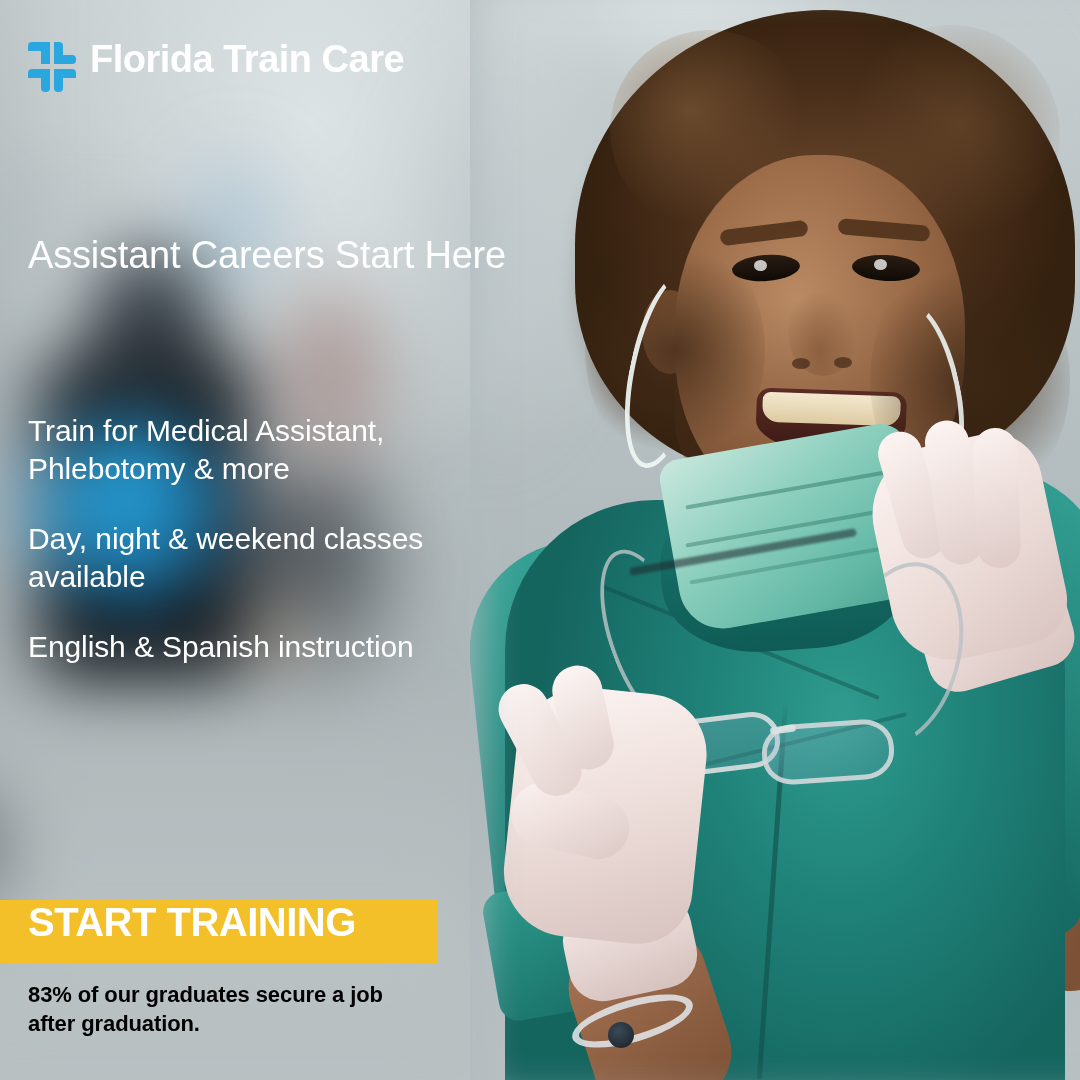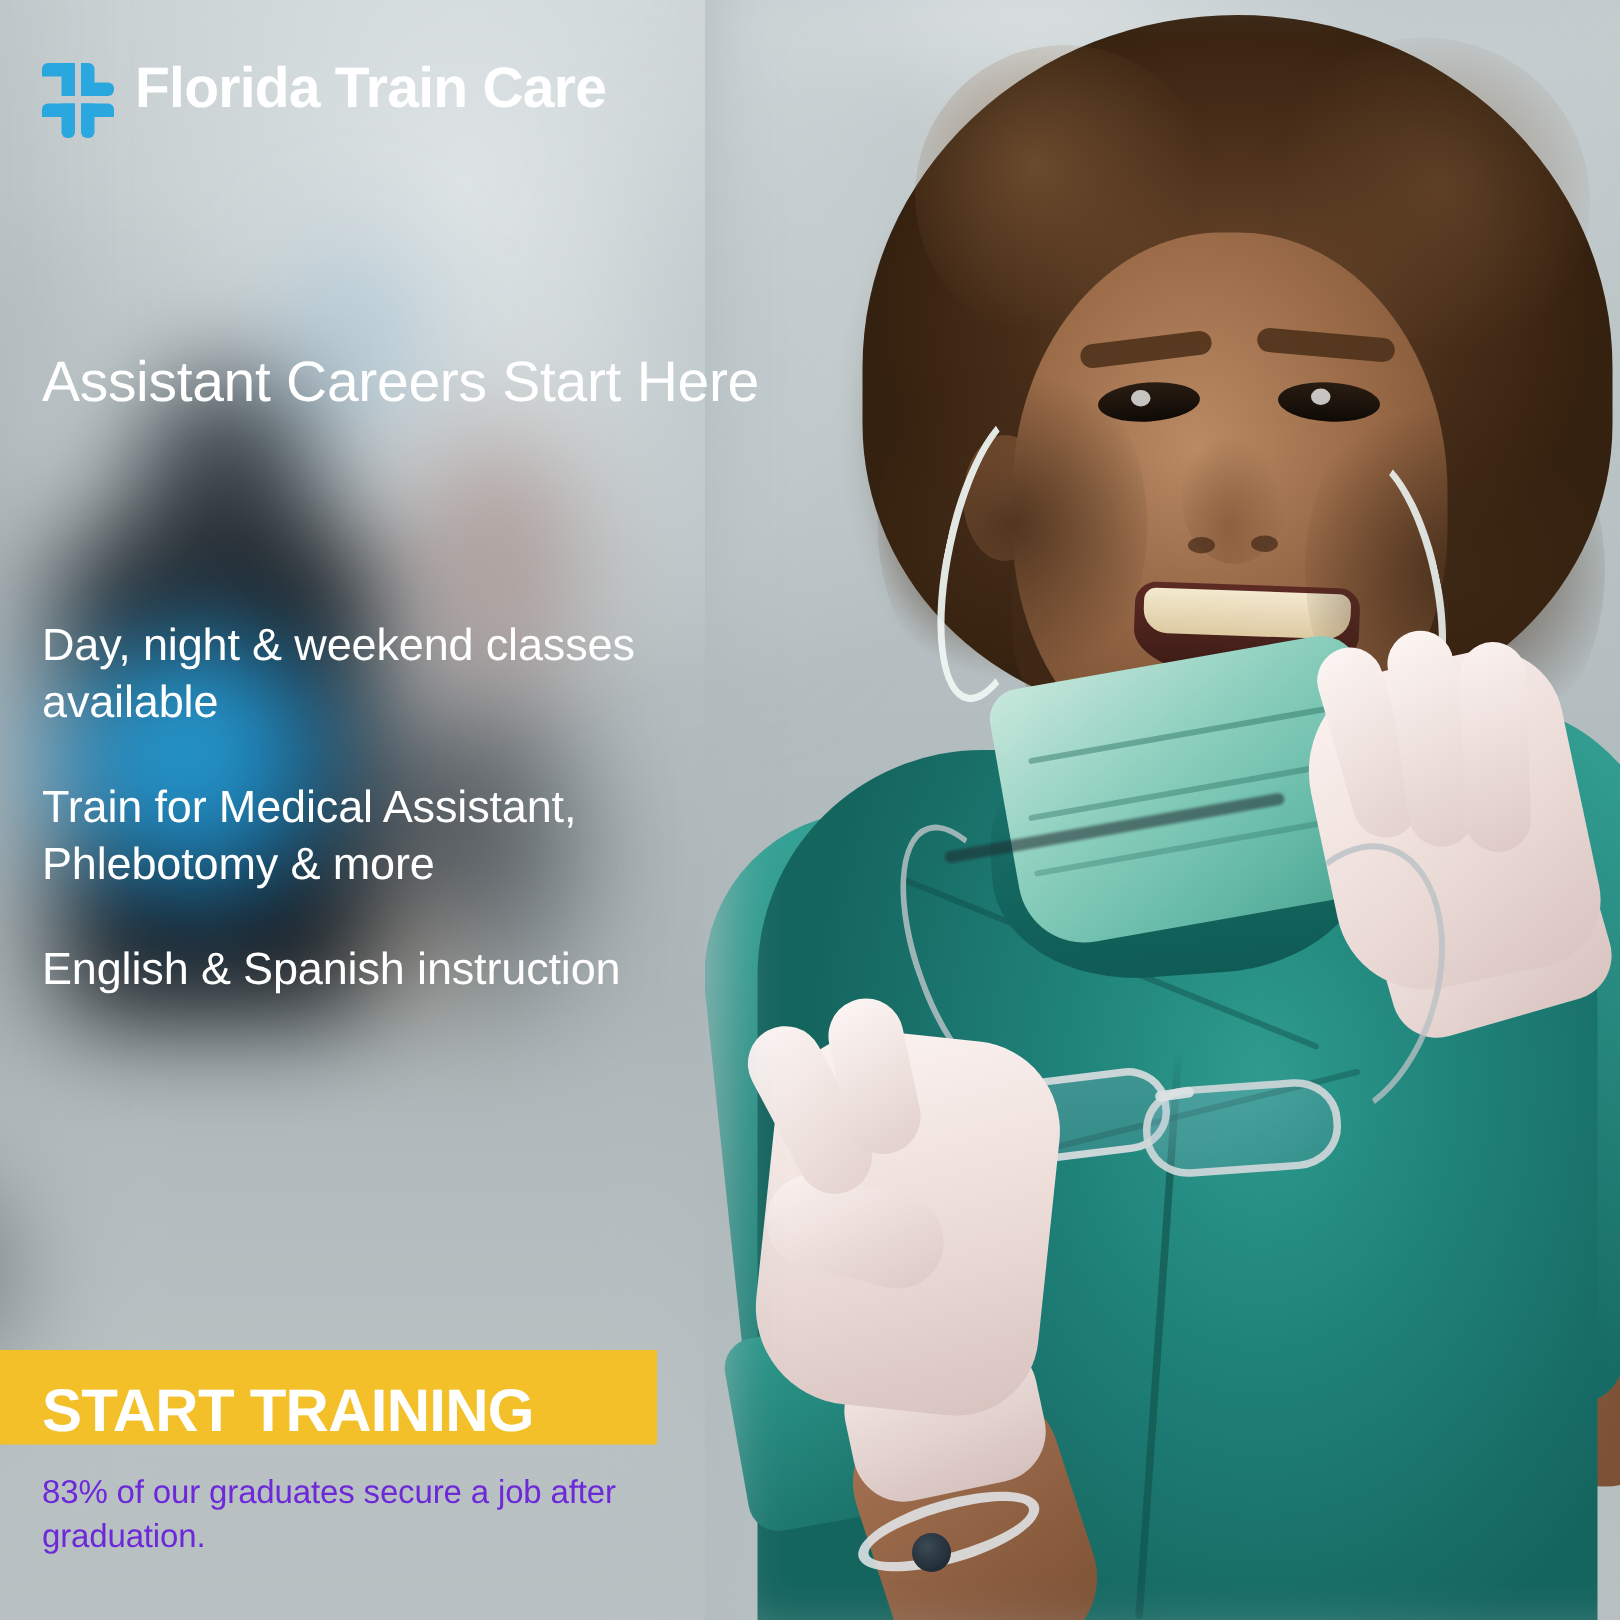--- a/index.html
+++ b/index.html
@@ -351,31 +351,31 @@
   .bullets { position:absolute; left:28px; top:412px; }
   .bullet {
     font-size:30px; font-weight:400; color:#ffffff; line-height:38px;
     letter-spacing:-.1px; margin-bottom:32px; max-width:520px;
   }
   .bullet:last-child { margin-bottom:0; }
 
   
   .cta {
     position:absolute; left:0; top:900px; width:438px; height:63px;
-    background:#F3C029; display:flex; align-items:flex-end;
+    background:#F3C029; display:flex; align-items:flex-start;
   }
   .cta-label {
     margin-left:28px; font-size:40px; font-weight:700; color:#ffffff;
     letter-spacing:-.5px; line-height:44px; white-space:nowrap;
   }
 
   
   .footnote {
     position:absolute; left:28px; top:980px;
-    font-size:22px; font-weight:400; color:#6d28d9; line-height:29px;
+    font-size:22px; font-weight:700; color:#000000; line-height:29px;
     letter-spacing:-.1px; max-width:400px;
   }
 </style>
 </head>
 <body>
 
 <div class="ad">
 
   <div class="bg">
     <div class="bg-wash-1"></div>
@@ -485,22 +485,22 @@
       <div class="logo-text">
         <div class="logo-name">Florida Train Care</div>
       </div>
     </div>
 
     <div class="headline">
       <div class="h-line1">Assistant Careers Start Here</div>
     </div>
 
     <div class="bullets">
+      <div class="bullet">Train for Medical Assistant, Phlebotomy &amp; more</div>
       <div class="bullet">Day, night &amp; weekend classes available</div>
-      <div class="bullet">Train for Medical Assistant, Phlebotomy &amp; more</div>
       <div class="bullet">English &amp; Spanish instruction</div>
     </div>
 
     <div class="cta">
       <div class="cta-label">START TRAINING</div>
     </div>
 
     <div class="footnote">83% of our graduates secure a job after graduation.</div>
 
   </div>

